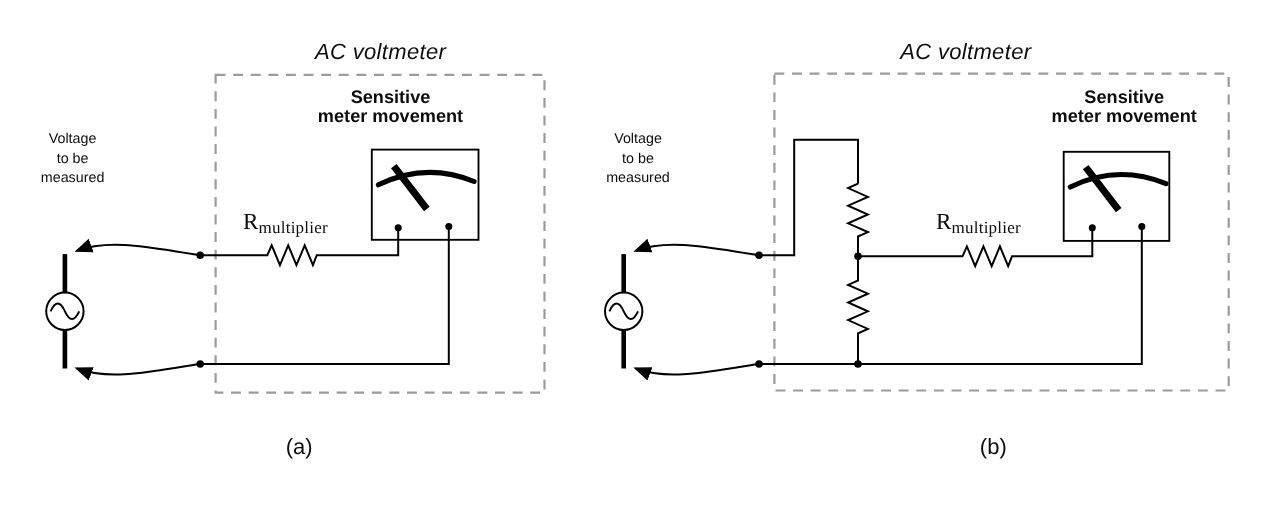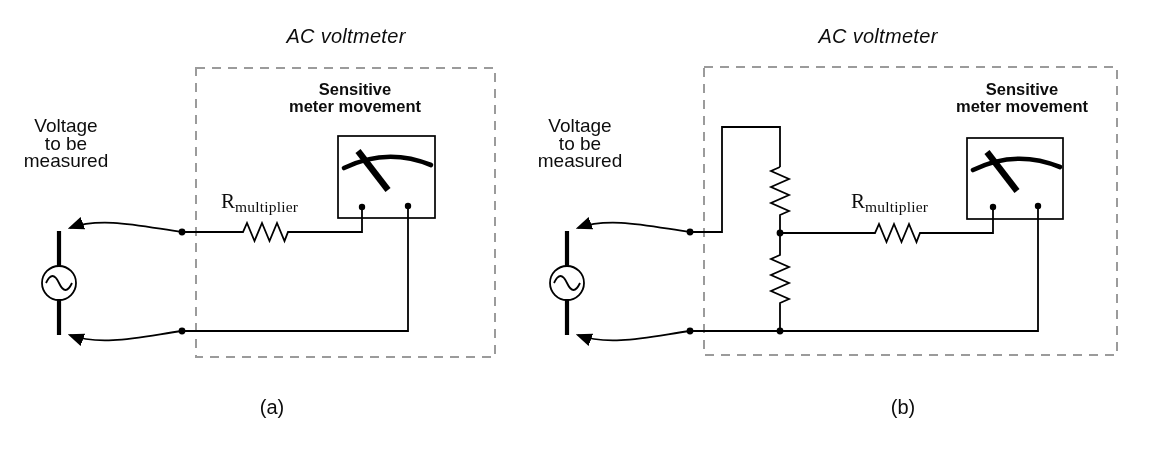--- a/index.html
+++ b/index.html
@@ -14,23 +14,23 @@
   svg{position:absolute;left:0;top:0;}
   .wire{stroke:var(--ink,#000);stroke-width:1.8;fill:none;}
   .thick{stroke:var(--ink,#000);stroke-width:4.2;fill:none;}
   .boxline{stroke:var(--ink,#000);stroke-width:1.7;fill:none;}
   .dashbox{stroke:var(--dash,#9b9b9b);stroke-width:2;fill:none;stroke-dasharray:9 7;}
   .dot{fill:var(--ink,#000);stroke:none;}
   .scalearc{stroke:var(--ink,#000);stroke-width:4.6;fill:none;stroke-linecap:round;}
   .needle{stroke:var(--ink,#000);stroke-width:6.4;fill:none;}
   .lbl{position:absolute;white-space:nowrap;text-align:center;}
   .center{transform:translateX(-50%);text-align:center;}
-  .title{font-style:italic;font-size:20px;letter-spacing:.3px;}
+  .title{font-style:italic;font-size:20px;letter-spacing:.3px;margin-top:12px;}
   .meterlbl{font-size:16.5px;line-height:17px;font-weight:bold;}
-  .voltlbl{font-size:19px;line-height:17.5px;}
+  .voltlbl{font-size:13px;line-height:17.5px;}
   .caption{font-size:20px;}
   .rlabel{font-family:"Liberation Serif",serif;font-size:21px;}
   .rlabel .sub{font-size:15.5px;vertical-align:-4px;letter-spacing:.2px;}
 </style>
 </head>
 <body>
 
 <div id="stage">
 
   <svg width="1163" height="460" viewBox="0 0 1163 460">

